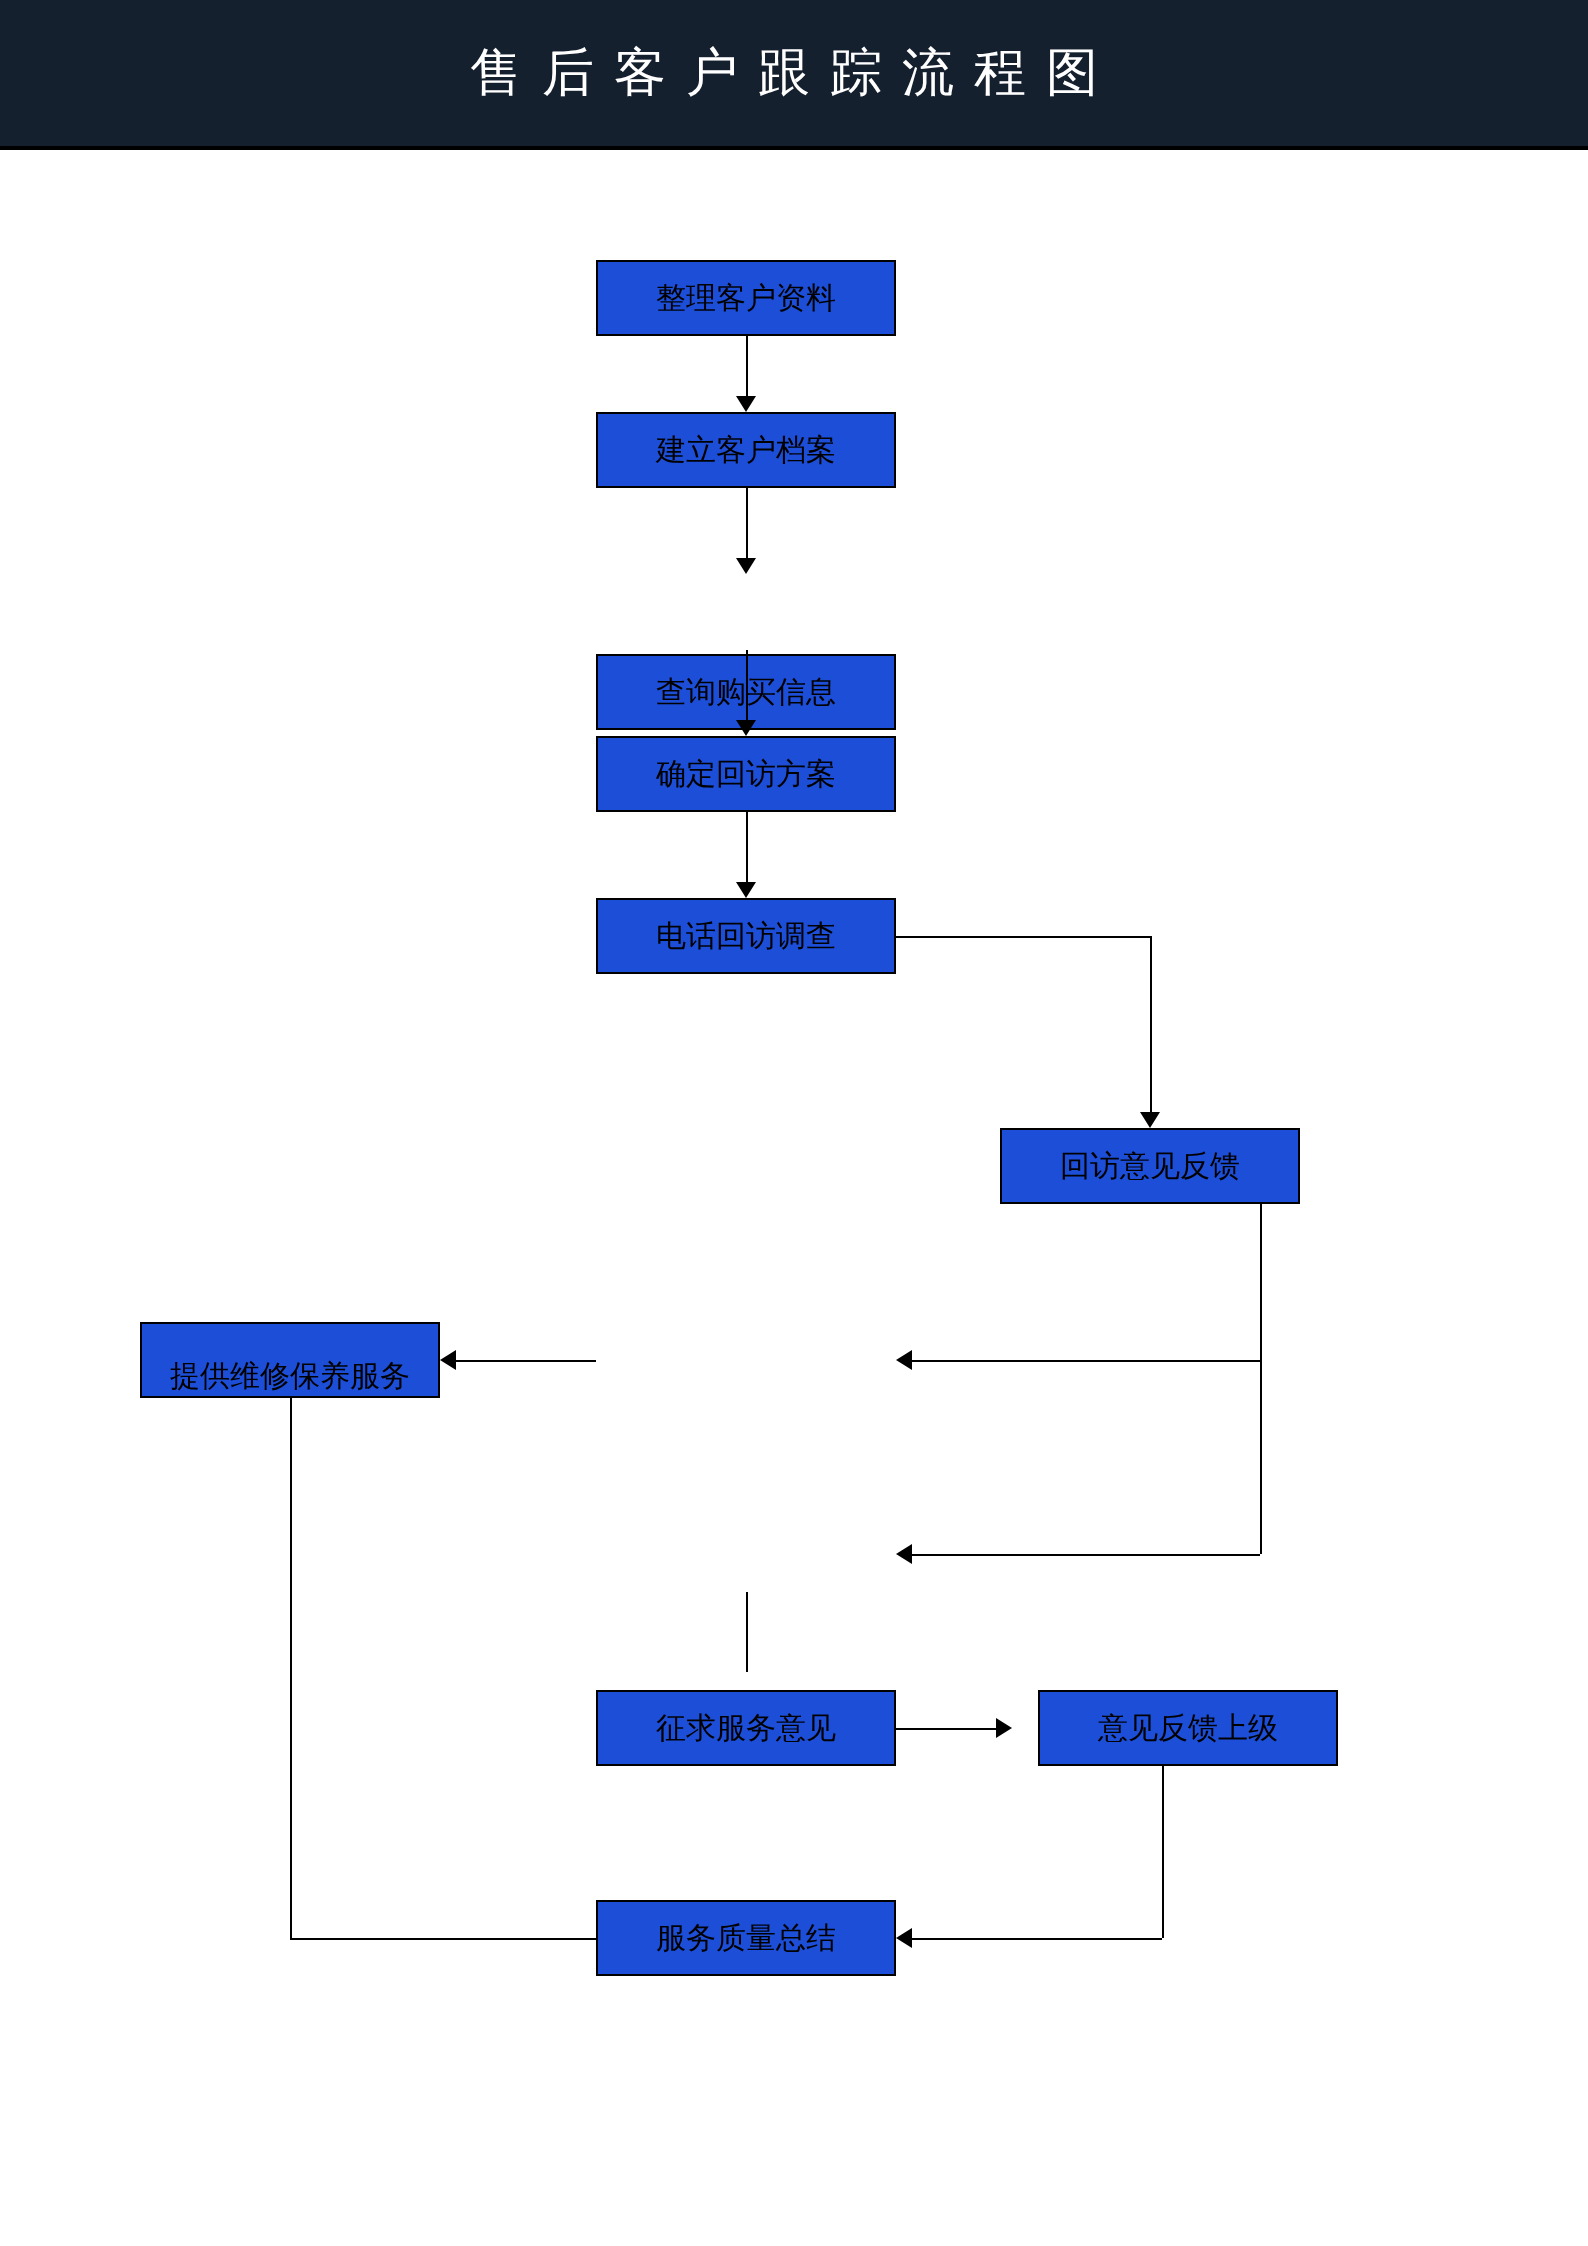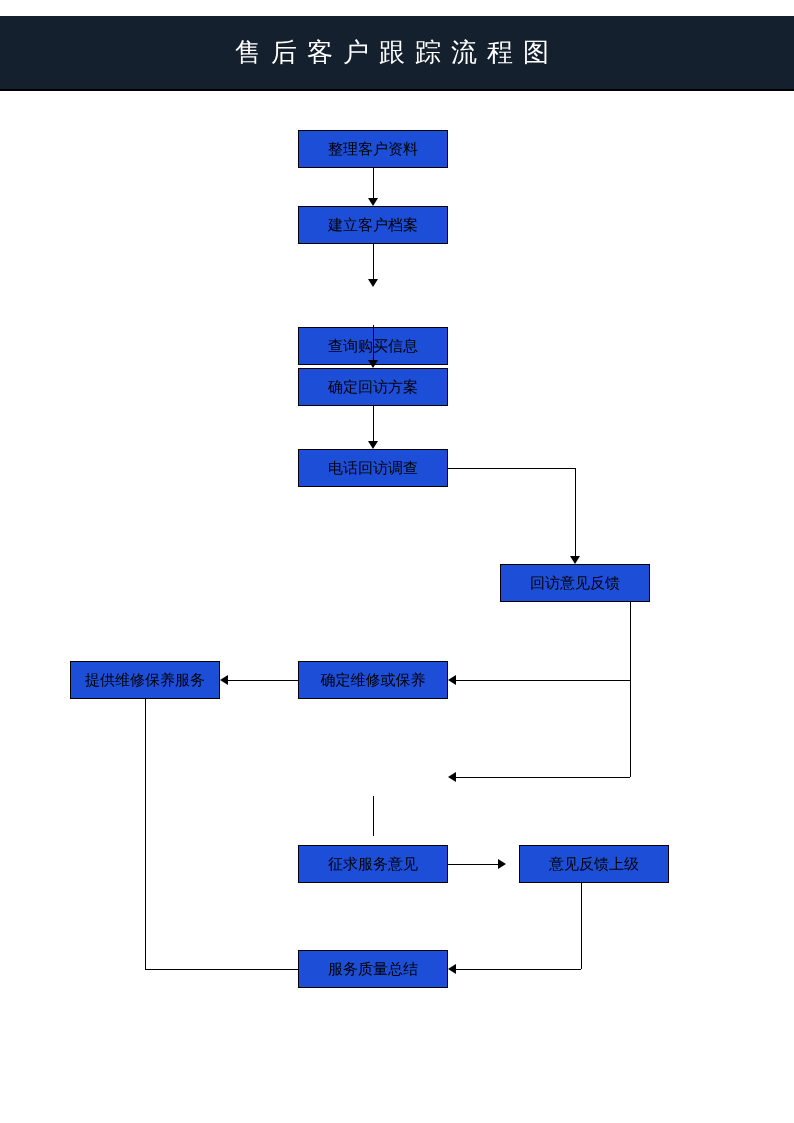--- a/index.html
+++ b/index.html
@@ -11,21 +11,20 @@
       position: relative;
     }
     .header {
       width: 794px;
       height: 75px;
       background: #15202f;
       display: flex;
       align-items: center;
       justify-content: center;
       border-bottom: 2px solid #000;
-      margin-top: 16px;
     }
     .header-title {
       color: #ffffff;
       font-size: 26px;
       letter-spacing: 10px;
     }
     .canvas {
       position: absolute;
       top: 75px;
       left: 0;
@@ -122,28 +121,25 @@
 
   <div class="node" style="left:500px; top:489px;">
     <span>回访意见反馈</span>
   </div>
 
   <div class="line-v" style="left:630px; top:527px; height:175px;"></div>
 
   <div class="line-h" style="left:456px; top:605px; width:174px;"></div>
   <div class="arrow-left" style="left:448px; top:600px;"></div>
 
-  <div class="node" style="left:298px; top:586px;">
-    <span>确定维修或保养</span>
-  </div>
 
   <div class="line-h" style="left:228px; top:605px; width:70px;"></div>
   <div class="arrow-left" style="left:220px; top:600px;"></div>
 
-  <div class="node" style="left:70px; top:586px;">
+  <div class="node" style="left:70px; top:586px;align-items:flex-end;">
     <span>提供维修保养服务</span>
   </div>
 
   <div class="line-v" style="left:145px; top:624px; height:270px;"></div>
 
   <div class="line-h" style="left:456px; top:702px; width:174px;"></div>
   <div class="arrow-left" style="left:448px; top:697px;"></div>
 
 
   <div class="line-v" style="left:373px; top:721px; height:40px;"></div>

